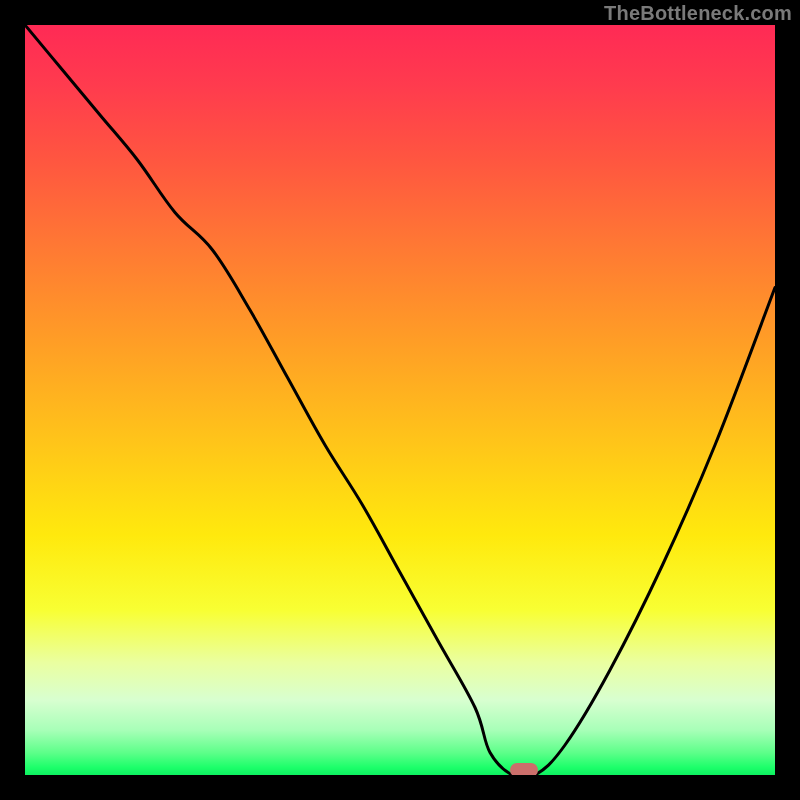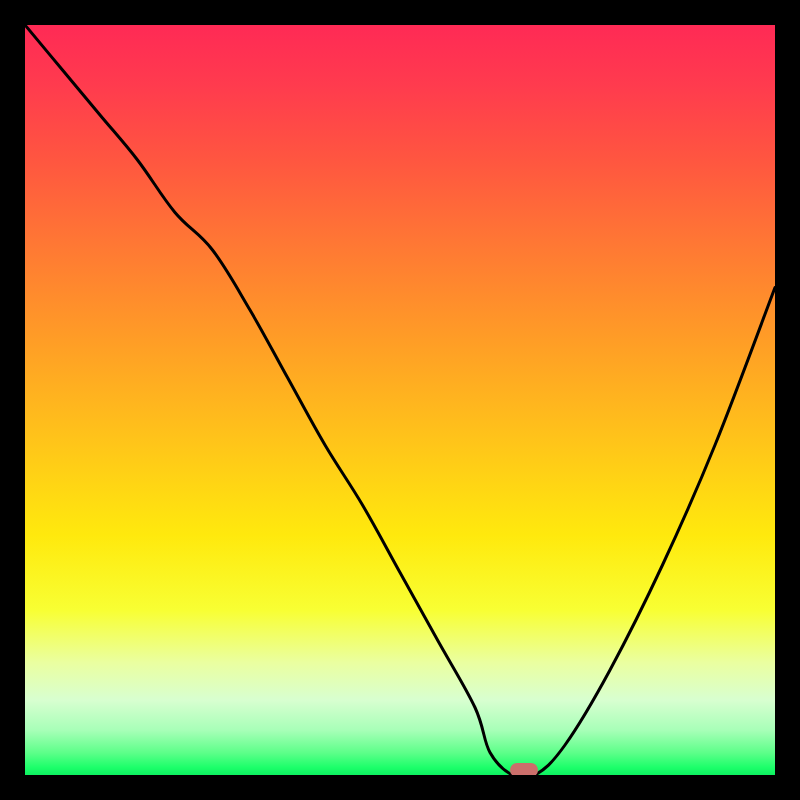--- a/index.html
+++ b/index.html
@@ -73,20 +73,21 @@
     background: #cc6f6b;
     transform: translate(-50%, -50%);
     z-index: 12;
   }
 </style>
 </head>
 <body>
 
 <div class="stage">
 
+  <div class="watermark">TheBottleneck.com</div>
 
   <div class="plot">
     <div class="gradient"></div>
 
     <svg class="curve" viewBox="0 0 750 750" preserveAspectRatio="none">
       <path fill="none" stroke="#000000" stroke-width="3" stroke-linecap="round" stroke-linejoin="round" d="M 0.0 0.0 C 6.8 8.1, 24.0 28.8, 37.5 45.0 C 51.0 61.2, 61.5 73.8, 75.0 90.0 C 88.5 106.2, 99.0 117.5, 112.5 135.0 C 126.0 152.6, 136.5 171.3, 150.0 187.5 C 163.5 203.7, 174.0 207.4, 187.5 225.0 C 201.0 242.6, 211.5 262.1, 225.0 285.0 C 238.5 307.9, 249.0 328.2, 262.5 352.5 C 276.0 376.8, 286.5 397.1, 300.0 420.0 C 313.5 442.9, 324.0 457.1, 337.5 480.0 C 351.0 502.9, 361.5 523.2, 375.0 547.5 C 388.5 571.8, 399.0 590.7, 412.5 615.0 C 426.0 639.3, 440.6 662.3, 450.0 682.5 C 459.4 702.8, 458.3 715.4, 465.0 727.5 C 471.8 739.6, 479.4 746.0, 487.5 750.0 C 495.6 754.0, 500.6 755.4, 510.0 750.0 C 519.5 744.6, 526.5 738.9, 540.0 720.0 C 553.5 701.1, 567.5 677.4, 585.0 645.0 C 602.5 612.6, 618.6 580.5, 637.5 540.0 C 656.4 499.5, 669.8 469.9, 690.0 420.0 C 710.3 370.1, 739.2 290.9, 750.0 262.5"></path>
     </svg>
 
     <div class="marker" style="left: 498.75px; top: 744.75px; background: rgb(204, 111, 107);"></div>
   </div>

